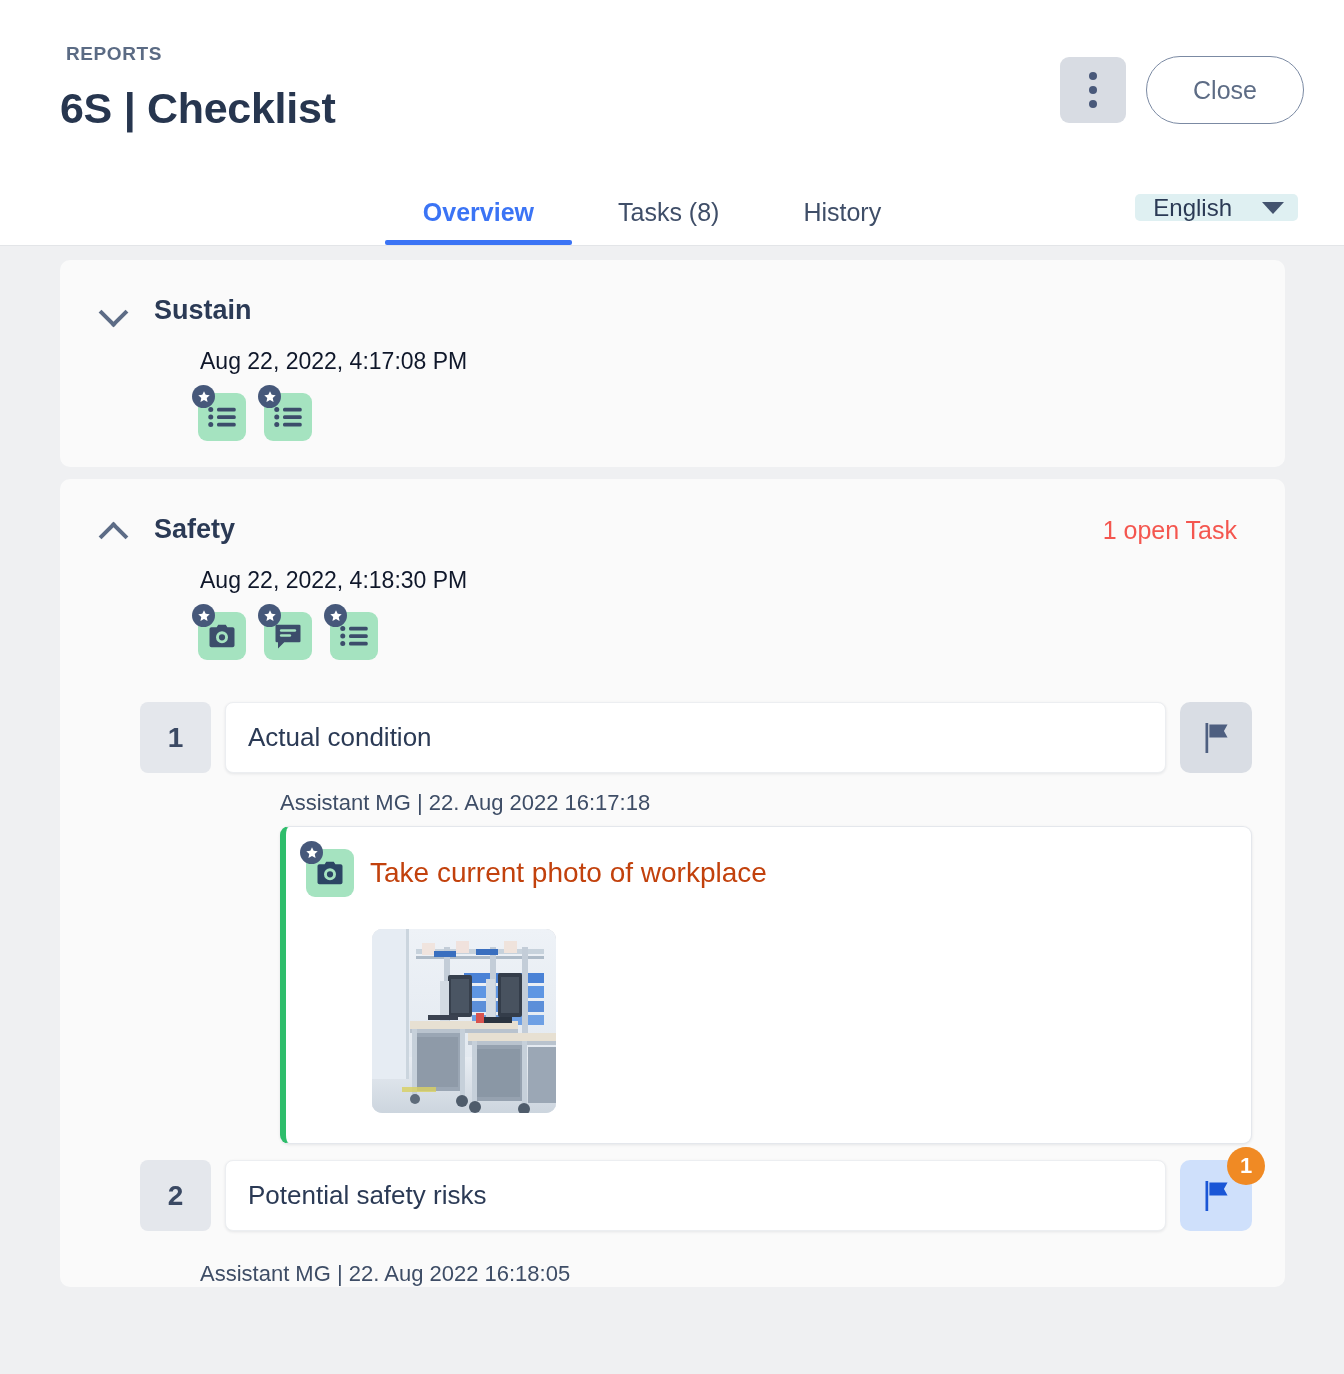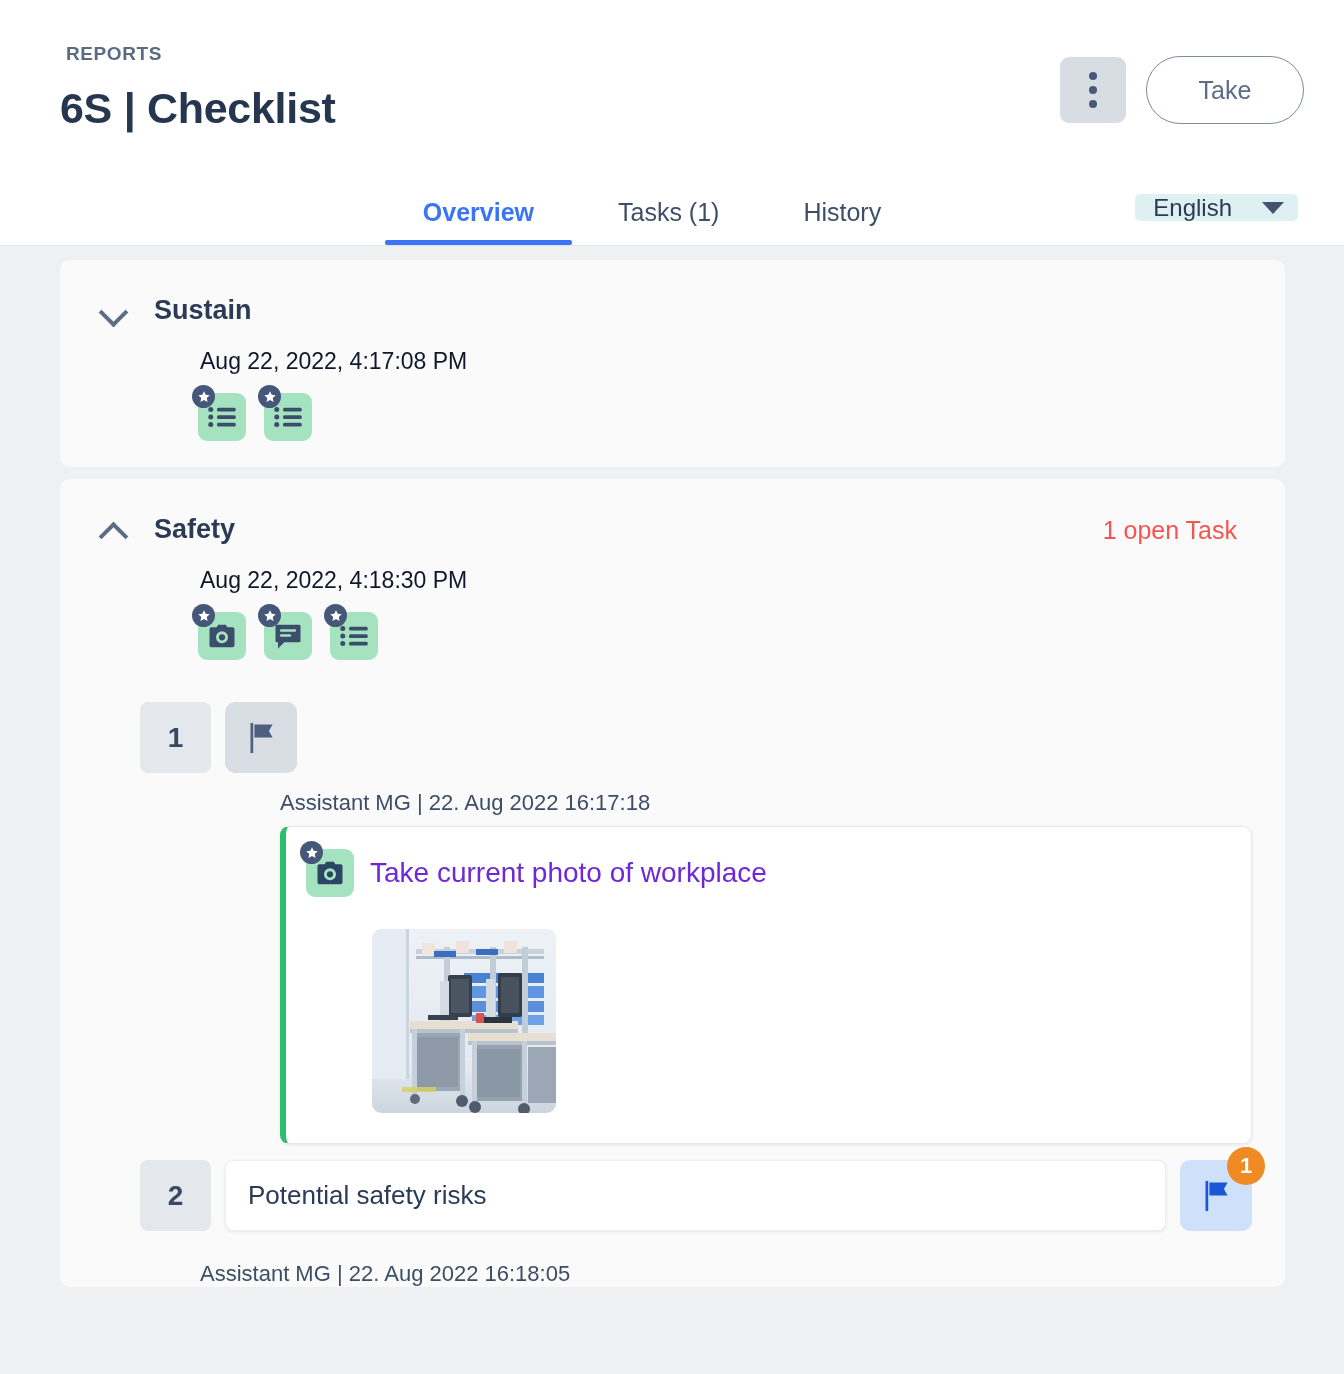--- a/index.html
+++ b/index.html
@@ -150,21 +150,21 @@
   
   .answer-block { padding: 0 33px 0 80px; margin-top: 17px; }
   .answer-meta { font-size:22px; color:#3e4d66; padding-left: 140px; margin-bottom: 10px;}
   .answer-card {
     margin-left: 140px; background:#fff; border:1px solid #e4e7ec;
     border-left: 6px solid #2ebd6b; border-radius:9px;
     box-shadow: 0 1px 3px rgba(40,50,70,.10);
     padding: 22px 24px 30px 20px;
   }
   .answer-head { display:flex; align-items:center; gap:16px; }
-  .answer-title { font-size:28px; color:#6d28d9; }
+  .answer-title { font-size:28px; color:#c2410c; }
   .photo {
     margin: 32px 0 0 66px; width:184px; height:184px; border-radius:10px;
     background:#c9ccd4; overflow:hidden; position:relative; cursor:pointer;
   }
   .photo svg { display:block; width:100%; height:100%; }
   .answer-meta-bottom { font-size:22px; color:#3e4d66; padding-left:140px; margin-top: 30px; }
 </style>
 </head>
 <body>
 
@@ -173,28 +173,28 @@
     <div>
       <div class="breadcrumb">REPORTS</div>
       <div class="page-title">6S | Checklist</div>
     </div>
     <div class="header-actions">
       <button class="kebab-btn">
         <span></span>
         <span></span>
         <span></span>
       </button>
-      <button class="close-btn">Take</button>
+      <button class="close-btn">Close</button>
     </div>
   </div>
 
   <div class="tabs-row">
     <div class="tabs">
       <button class="tab active">Overview</button>
-      <button class="tab">Tasks (1)</button>
+      <button class="tab">Tasks (8)</button>
       <button class="tab">History</button>
     </div>
     <div class="lang-select">
       <span class="lang-label">English</span>
       <span class="caret"></span>
     </div>
   </div>
 </div>
 
 <div class="content">
@@ -286,20 +286,21 @@
         <span class="star">
             <svg viewBox="0 0 24 24" fill="#ffffff">
               <path d="M12 2l2.9 6.3 6.9.8-5.1 4.7 1.4 6.8L12 17.2 5.9 20.6l1.4-6.8L2.2 9.1l6.9-.8z"></path>
             </svg>
           </span>
       </div>
     </div>
 
     <div class="q-row">
       <div class="q-num">1</div>
+      <div class="q-text">Actual condition</div>
       <div class="q-flag grey">
         <svg viewBox="0 0 24 24" fill="#4e5f80">
             <path d="M5 2h1.8v20H5V2zm2.6 1h12.1l-2.4 4.3 2.4 4.3H7.6V3z"></path>
           </svg>
       </div>
     </div>
 
     <div class="answer-block">
       <div class="answer-meta">Assistant MG | 22. Aug 2022 16:17:18</div>
       <div class="answer-card">

